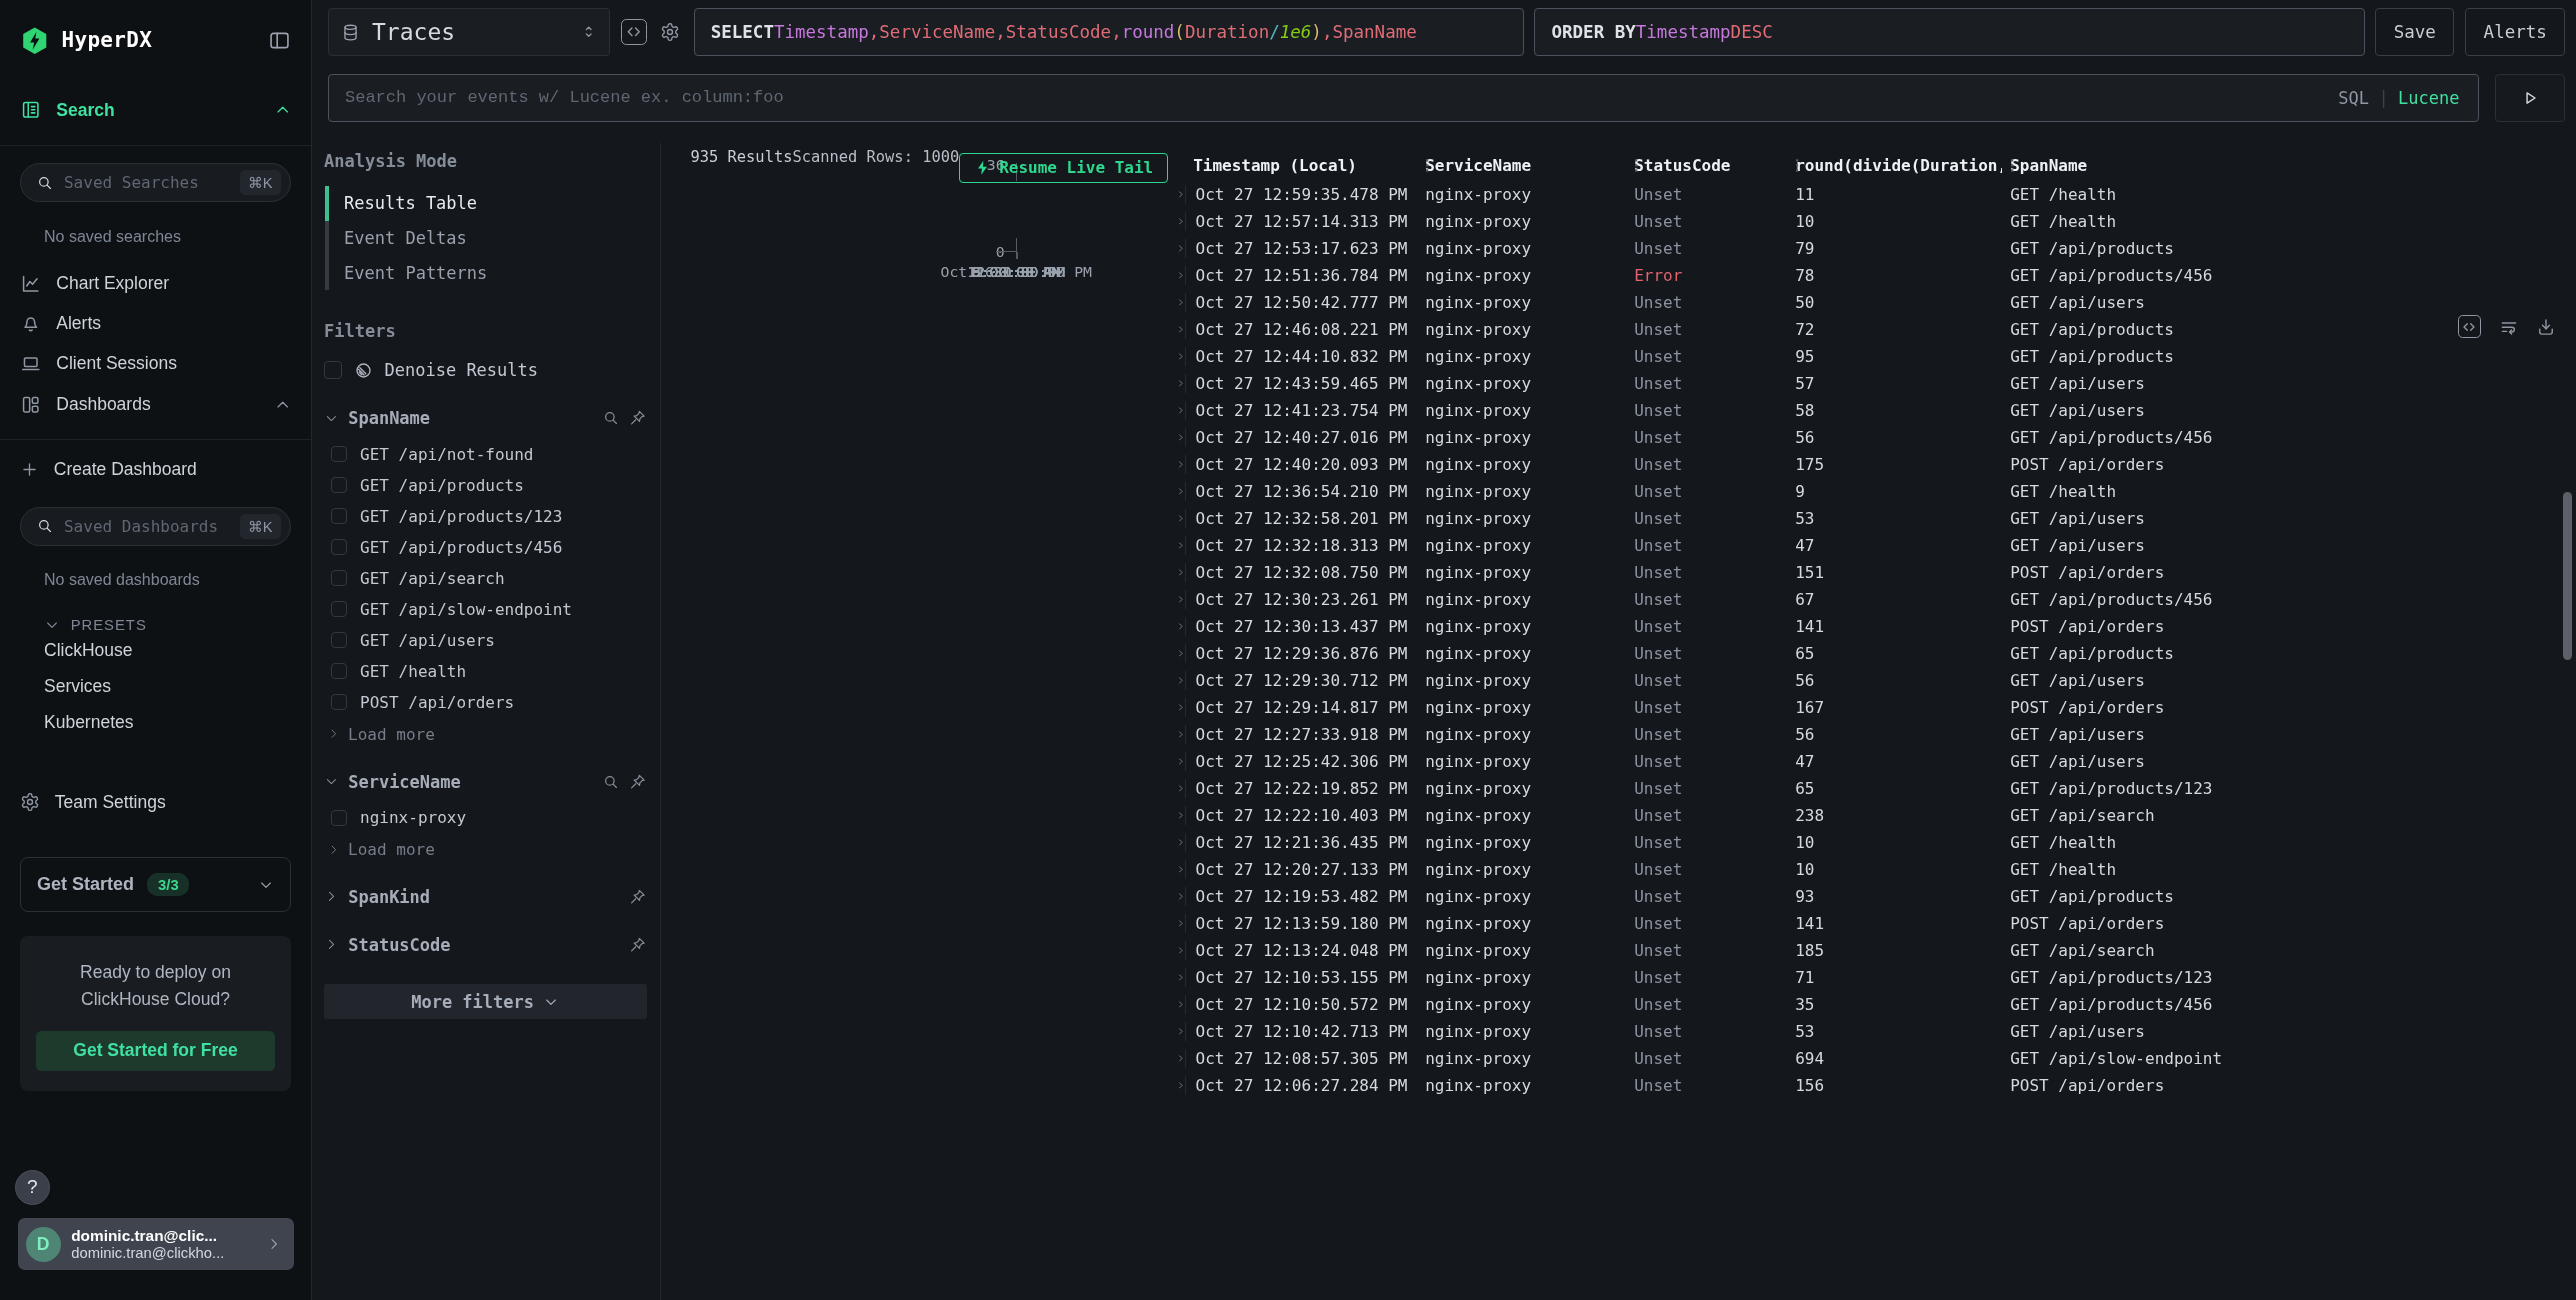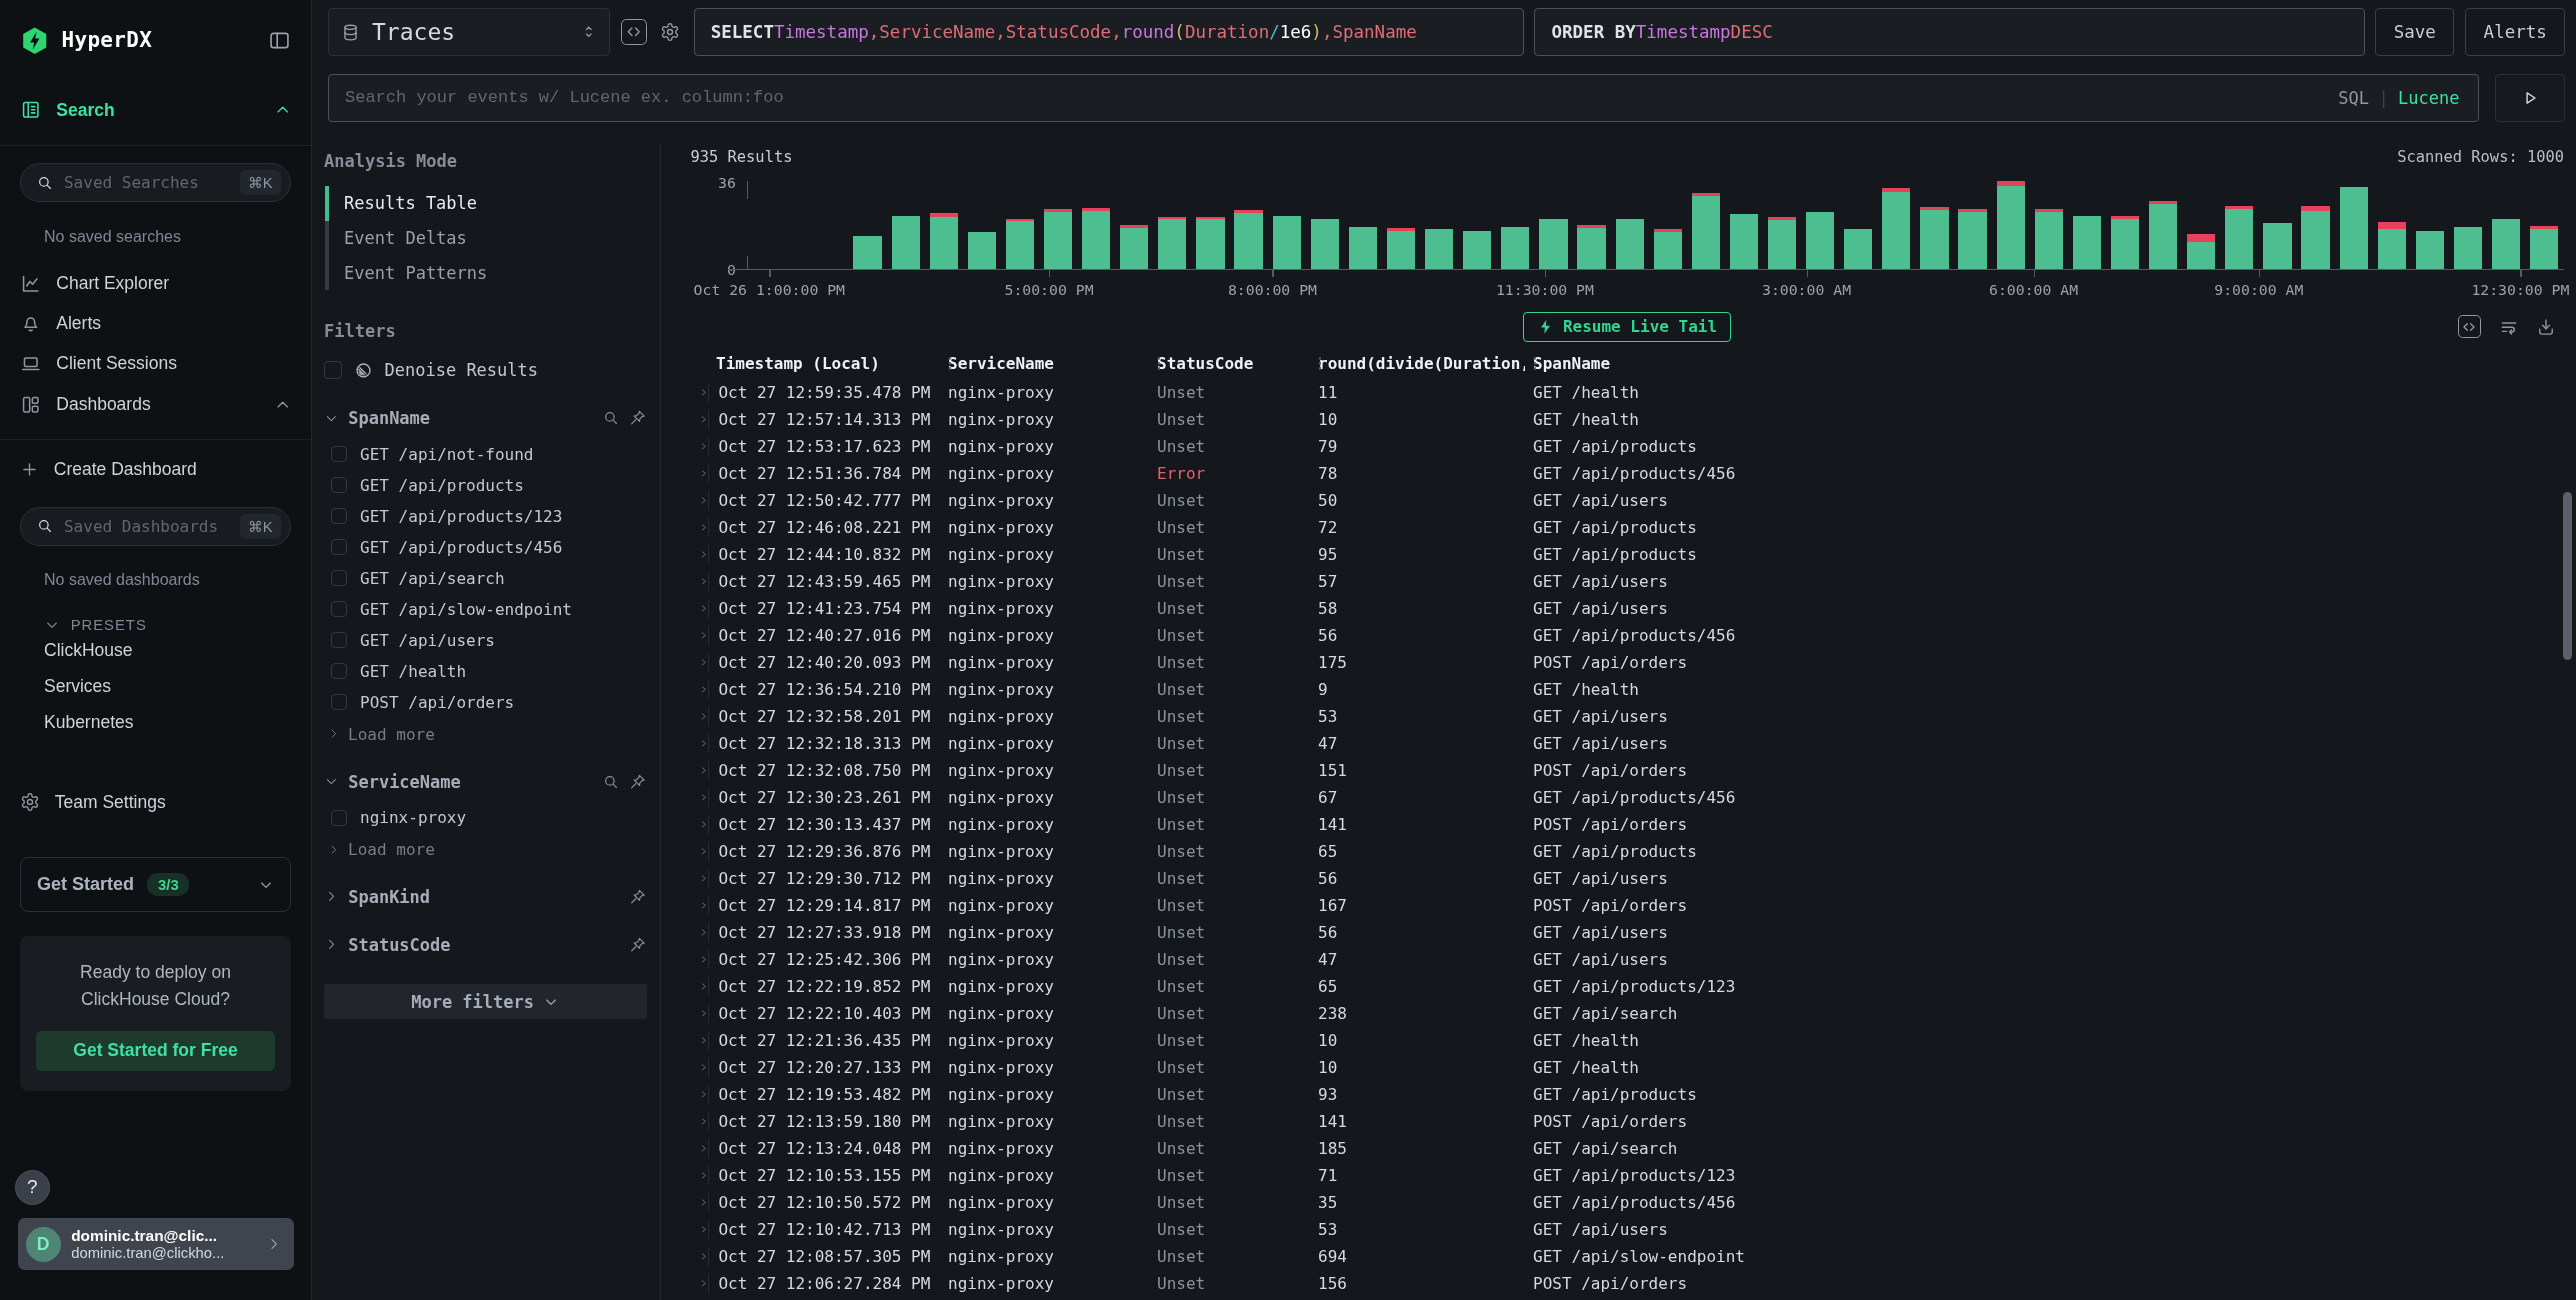--- a/index.html
+++ b/index.html
@@ -69,21 +69,21 @@
   .icon-btn.boxed { border:1px solid #8f97a3; border-radius:5.4px; padding:3.4px; }
   .query-field { flex:1; height:48px; background:#1a1d22; border:0.7px solid #4b525e; border-radius:4px;
     display:flex; align-items:center; padding:0 16px; font-size:17.5px; white-space:nowrap; overflow:hidden; }
   .order-field { width:396px; }
   .tok-kw { color:#dfe2e7; font-weight:bold; }
   .tok-fn { color:#c678dd; }
   .tok-id { color:#e06c75; }
   .tok-pu { color:#e06c75; }
   .tok-pa { color:#d7bb6a; }
   .tok-op { color:#56b6c2; }
-  .tok-nu { color:#ffffff; }
+  .tok-nu { color:#84cc16;font-style:italic; }
   .top-btn { height:48px; border:0.7px solid #3a3f47; background:transparent; border-radius:4px;
     color:#c9ced6; font-size:17.5px; font-family:"DejaVu Sans Mono",monospace; padding:0 17.5px; cursor:pointer; }
   .row2 { display:flex; align-items:center; gap:16px; margin:17.5px 10.7px 0 16px; height:48px; }
   .search-input { flex:1; height:48px; border:0.7px solid #4b525e; background:#1a1d22; border-radius:4px;
     display:flex; align-items:center; padding:0 4px 0 16px; }
   .search-ph { flex:1; color:#5f6772; font-size:17px;font-family:Liberation Mono, monospace; }
   .lang-toggle { display:flex; align-items:center; gap:9.4px; padding:0 14.8px; height:100%; font-size:17px; }
   .lang-sql { color:#8f97a3; cursor:pointer; }
   .lang-sep { color:#3c424a; }
   .lang-lucene { color:#3fe0a0; cursor:pointer; }
@@ -123,21 +123,21 @@
   .fitems { margin-top:10.7px; }
   .load-more { display:flex; align-items:center; gap:8px; color:#767e8a; font-size:16px;
     padding:6.7px 0 0 2.7px; cursor:pointer; }
   .more-filters { margin-top:29.5px; width:100%; height:35px; background:#22262c; border:none;
     border-radius:2.7px; color:#a6adb8; font-size:17px; font-weight:bold;
     font-family:"DejaVu Sans Mono",monospace; display:flex; align-items:center; justify-content:center;
     gap:9.4px; cursor:pointer; }
 
   
   .results { flex:1; min-width:0; position:relative; padding:5.4px 12px 0 29.5px; display:flex;
-    flex-direction:column; }
+    flex-direction:row; }
   .res-head { display:flex; justify-content:space-between; font-size:15.4px; color:#c9ced6; }
   .res-scanned { color:#b9bfc8; }
   .chart { position:relative; height:133px; margin-top:8px; }
   .plot { position:absolute; left:57px; right:0; top:6.7px; bottom:37px; }
   .baseline { position:absolute; left:-20px; right:0; bottom:0; height:1.3px; background:#565b63; }
   .yaxis-seg { position:absolute; width:1.3px; background:#565b63; left:-0.7px; }
   .ylab { position:absolute; font-size:14.8px; color:#99a1ad; text-align:right; width:40px; }
   .bar { position:absolute; bottom:1.3px; display:flex; flex-direction:column; justify-content:flex-end; }
   .bar .seg-red { background:#e8415c; }
   .bar .seg-green { background:#4dbe90; }

